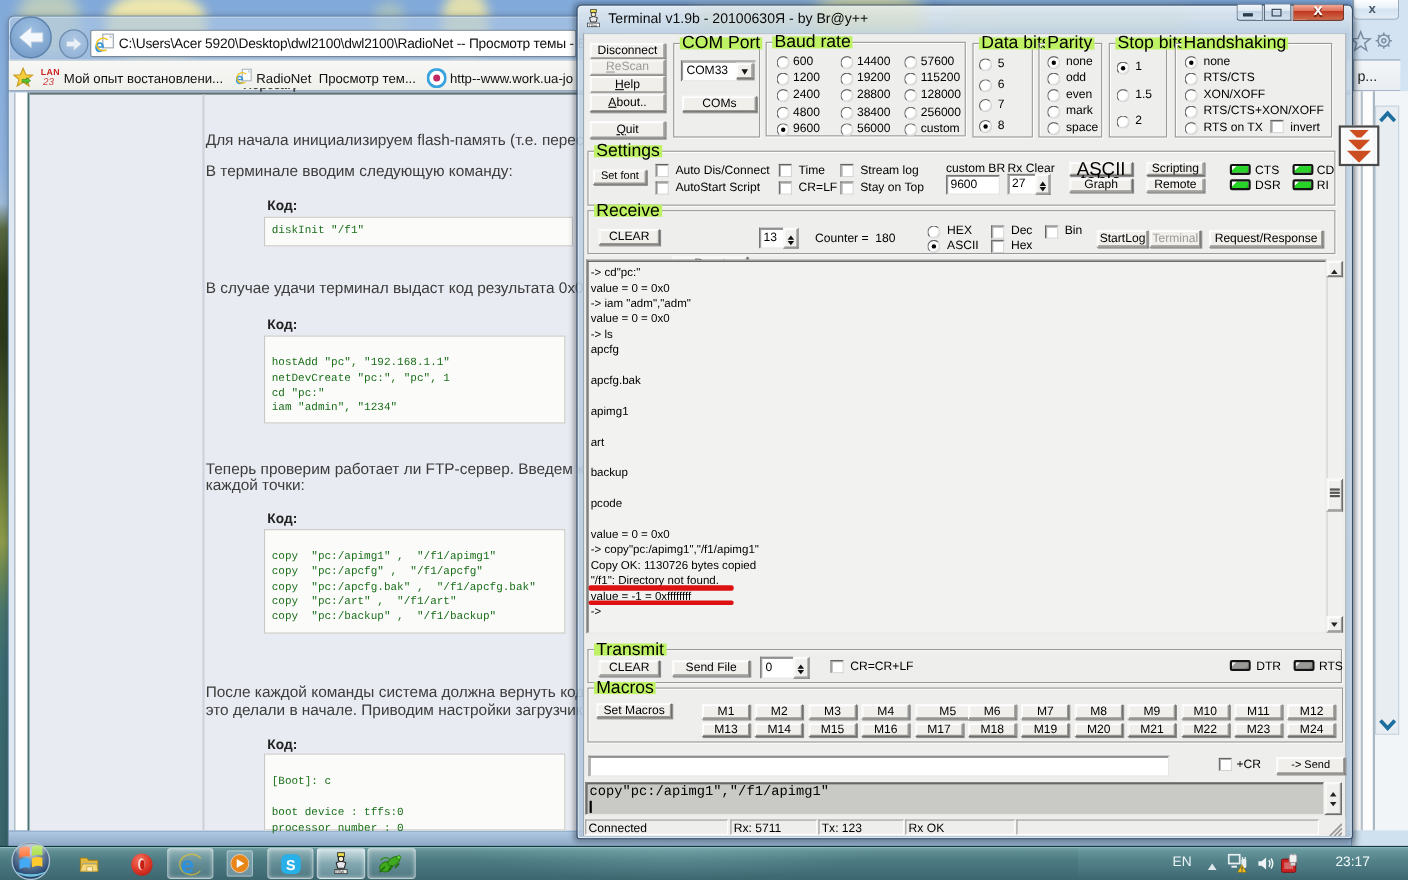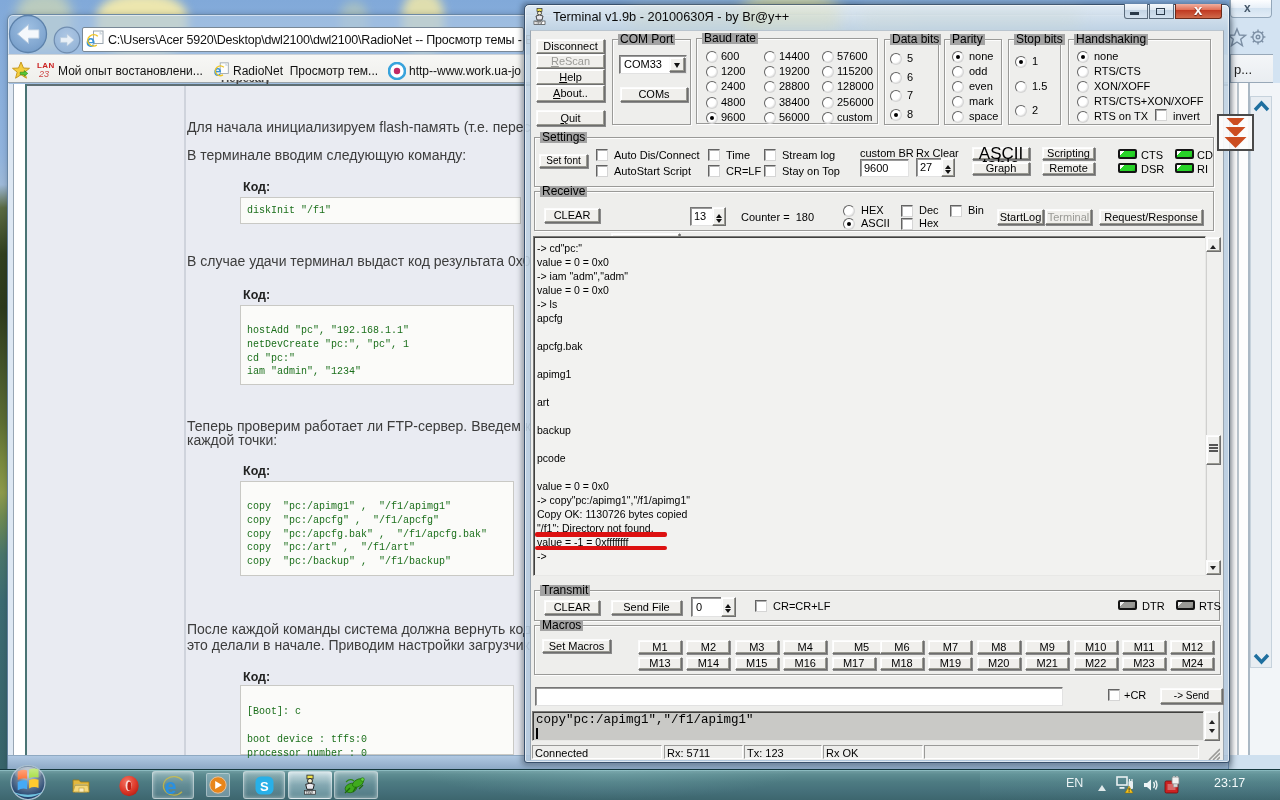--- a/index.html
+++ b/index.html
@@ -4,21 +4,21 @@
 html,body{margin:0;padding:0;}
 body{width:1280px;height:800px;overflow:hidden;position:relative;
  font-family:"Liberation Sans",sans-serif; background:#7fa8d8;}
 div{position:absolute;box-sizing:border-box;}
 span{position:absolute;white-space:pre;}
 .t11{font-size:11px;color:#000;line-height:13px;}
 .btn{background:#f0efec;border:1px solid #6e6e6e;border-top-color:#fbfbfb;border-left-color:#fbfbfb;
  box-shadow:inset -1px -1px 0 #989890, inset 1px 1px 0 #ffffff, 1px 1px 0 #8a8a8a;
  font-size:11px;color:#000;text-align:center;font-family:"Liberation Sans",sans-serif;}
 .gb{border:1px solid #9a9a98;box-shadow:inset 1px 1px 0 #fdfdfd, 1px 1px 0 #fdfdfd;}
-.gl{background:#a3a3a3;font-size:12px;color:#000;padding:0 2px;line-height:11px;position:absolute;white-space:pre;}
+.gl{background:#bef264;font-size:16px;color:#000;padding:0 2px;line-height:11px;position:absolute;white-space:pre;}
 .inp{background:#fff;border:1px solid #767676;border-bottom-color:#e2e2e2;border-right-color:#e2e2e2;
  box-shadow:inset 1px 1px 0 #9a9a9a;}
 .rad{width:12px;height:12px;border-radius:50%;background:radial-gradient(circle at 38% 38%, #ffffff 52%, #d2d2d2 85%, #b8b8b8);
  border:1px solid #888;border-color:#636363 #d5d5d5 #d5d5d5 #636363;}
 .rdot{width:4px;height:4px;border-radius:50%;background:#000;left:3px;top:3px;}
 .cb{width:12px;height:12px;background:#fff;border:1px solid #888;border-color:#636363 #d5d5d5 #d5d5d5 #636363;
  box-shadow:inset 1px 1px 0 #b0b0b0;}
 .ledg{width:19px;height:10px;border:2px solid #141414;border-radius:2px;
  background:linear-gradient(135deg,#fff 0 3px,#28d428 3px 80%,#17a517);}
 .ledo{width:19px;height:10px;border:2px solid #141414;border-radius:2px;

